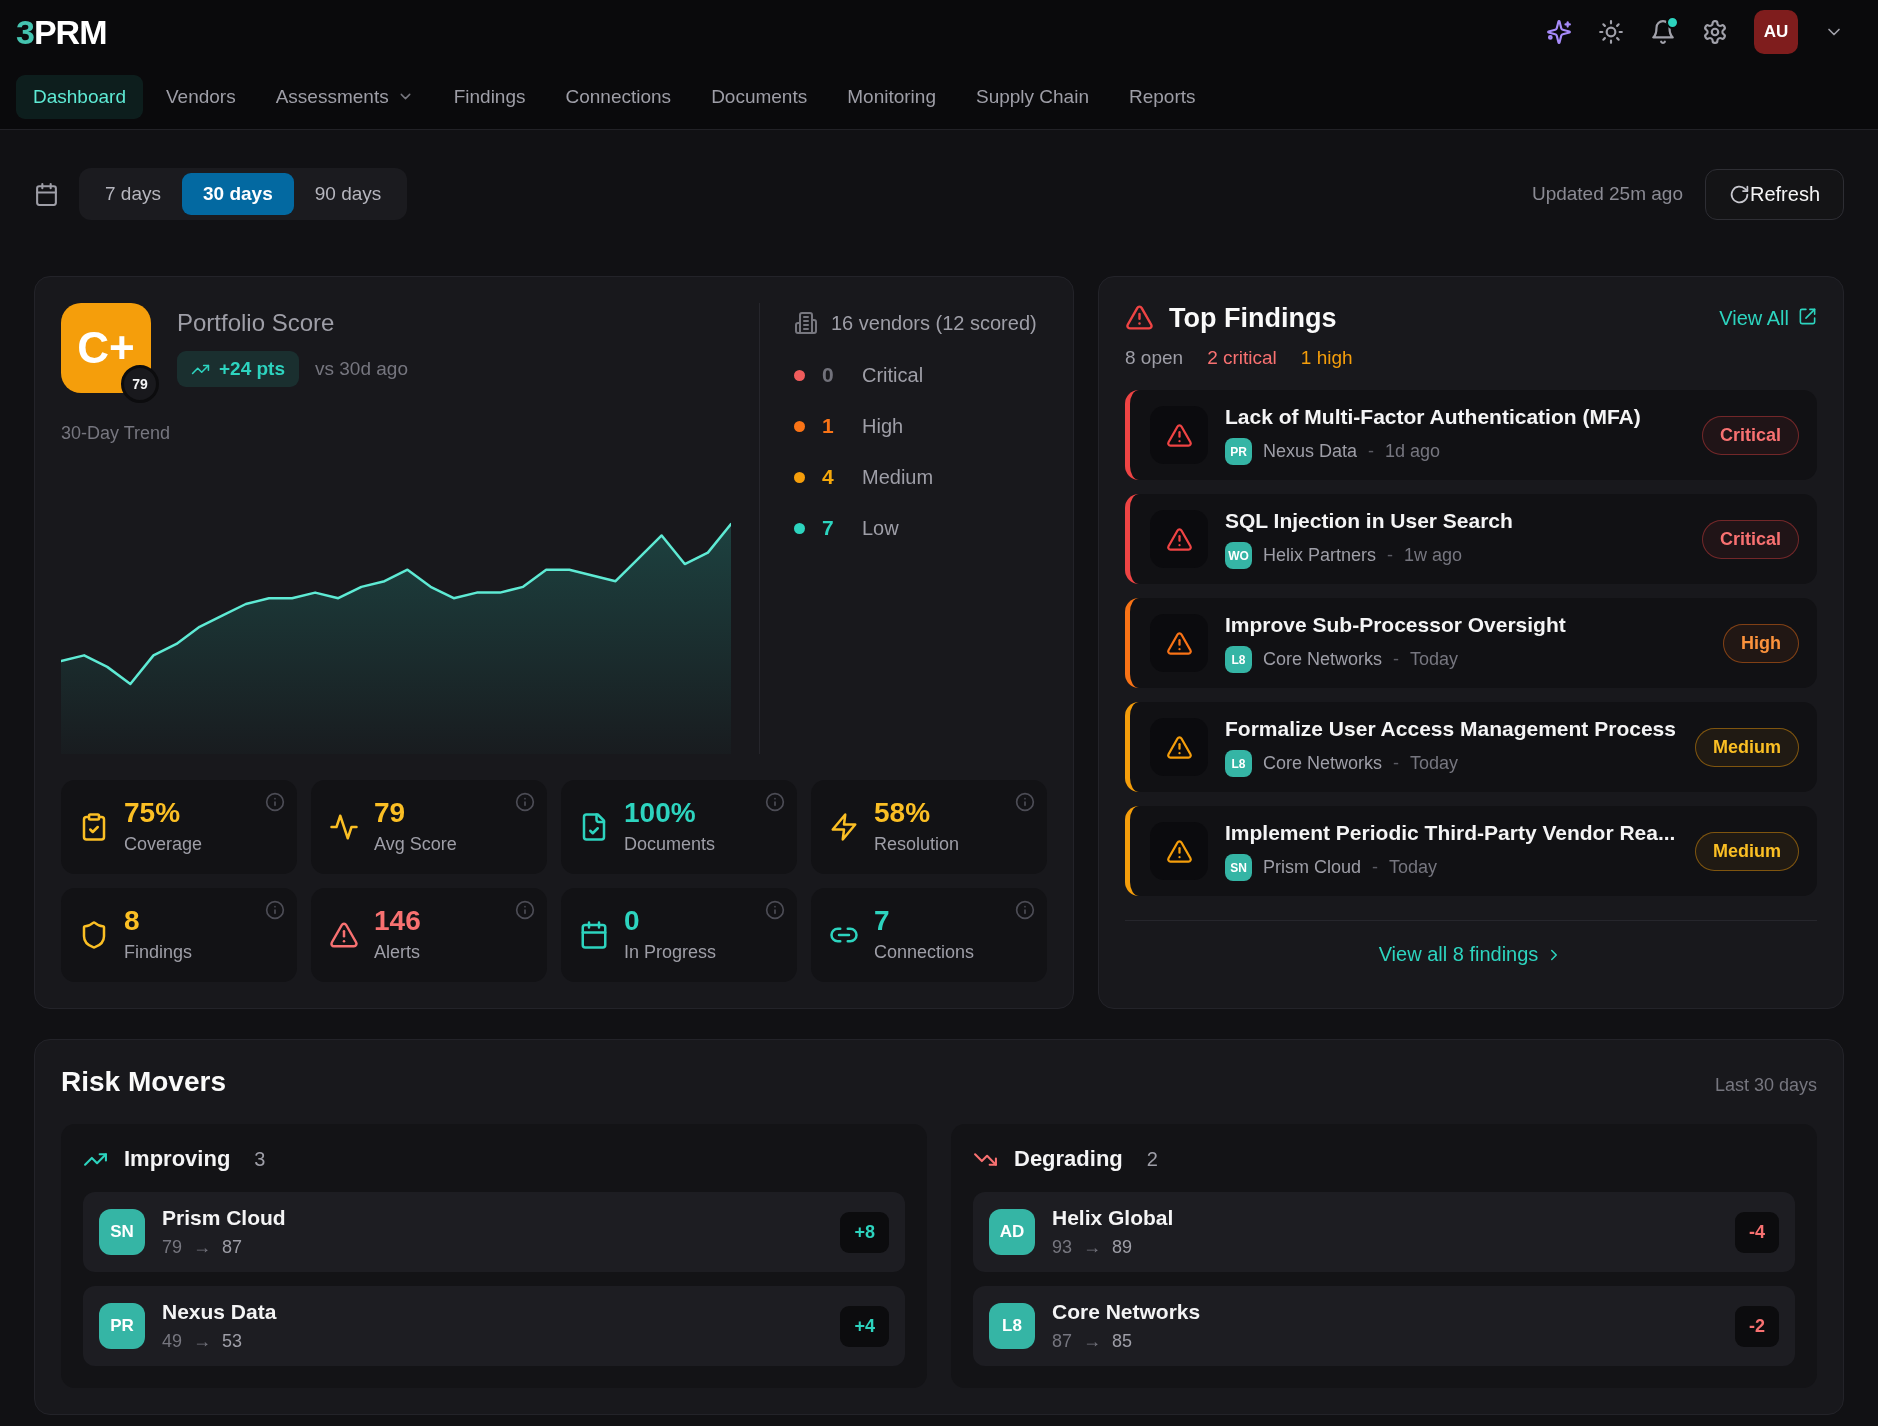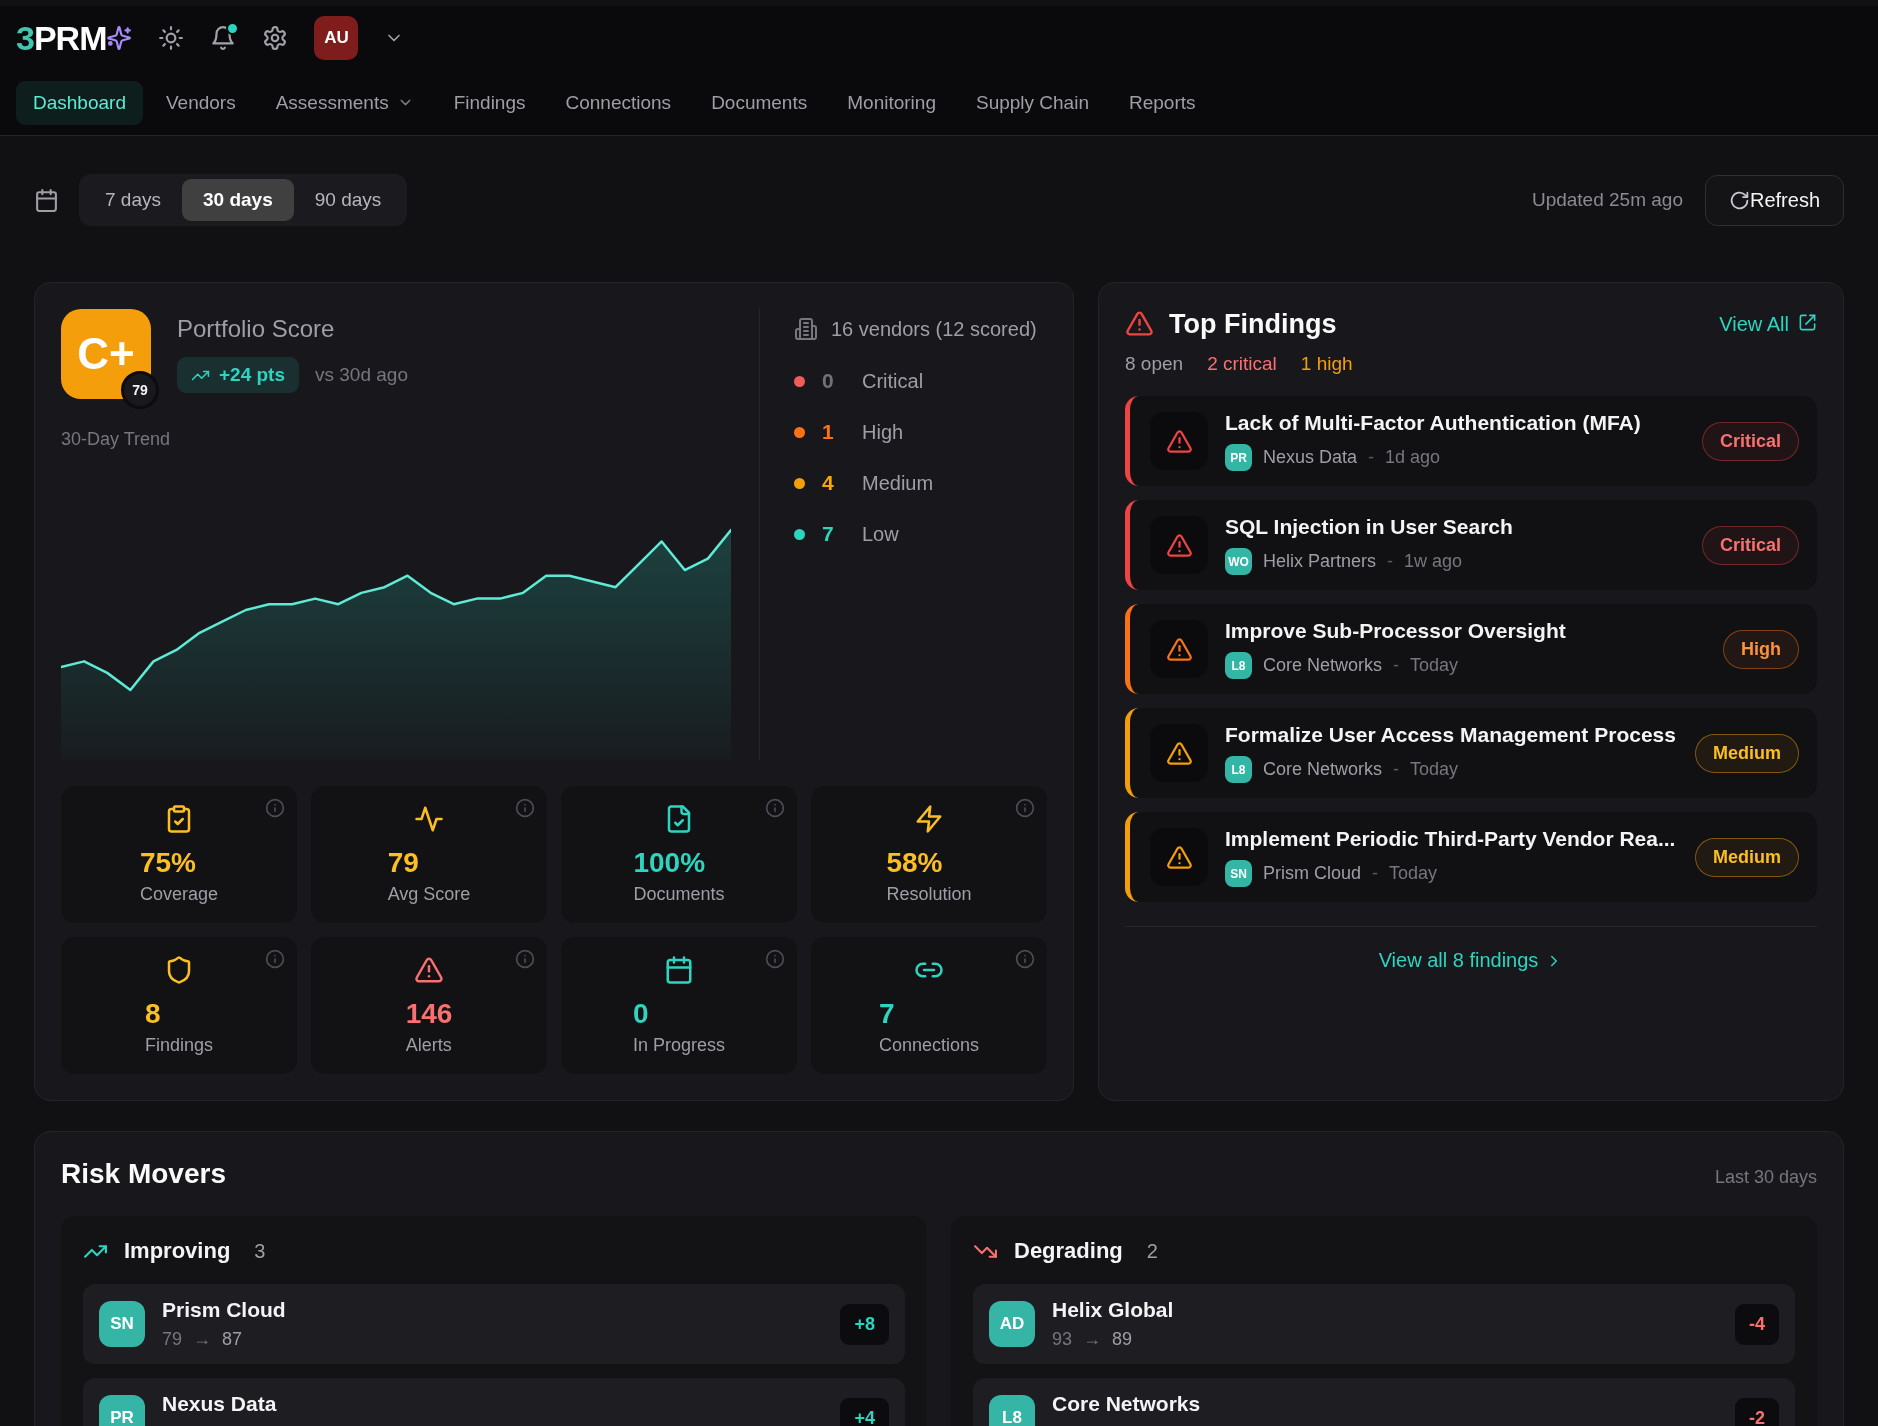--- a/index.html
+++ b/index.html
@@ -7,23 +7,22 @@
   body {
     background: #111114;
     color: #e4e4e7;
     font-family: "Liberation Sans", sans-serif;
   }
   svg { display: block; }
 
   
   .topbar {
     height: 64px; background: #0a0a0c;
-    display: flex; align-items: center; justify-content: flex-start;
+    display: flex; align-items: center; justify-content: space-between;
     padding: 0 34px 0 16px;
-    margin-top: 6px;
   }
   .logo { font-size: 34px; font-weight: bold; letter-spacing: -1px; color: #ffffff; }
   .logo .accent { color: #45c4b0; }
   .topbar-right { display: flex; align-items: center; gap: 26px; }
   .icon-btn { color: #a1a1aa; cursor: pointer; }
   .icon-btn svg { width: 26px; height: 26px; }
   .sparkles-btn { color: #a78bfa; }
   .bell-wrap { position: relative; }
   .notif-dot {
     position: absolute; top: -3px; right: -3px; width: 13px; height: 13px;
@@ -48,21 +47,21 @@
   .nav-item.active { color: #5eead4; background: rgba(45,212,191,0.1); }
   .nav-item svg { width: 17px; height: 17px; color: #77777f; }
 
   
   .toolbar { margin: 38px 34px 0; display: flex; align-items: center; justify-content: space-between; }
   .toolbar-left { display: flex; align-items: center; gap: 20px; }
   .cal-icon { color: #9e9ea7; }
   .cal-icon svg { width: 25px; height: 25px; }
   .segmented { background: #1b1b1f; border-radius: 12px; padding: 5px; display: flex; }
   .segment { padding: 10px 21px; font-size: 19px; color: #b6b6be; border-radius: 9px; cursor: pointer; }
-  .segment.active { background: #404040; color: #ffffff; font-weight: bold; }
+  .segment.active { background: #0369a1; color: #ffffff; font-weight: bold; }
   .toolbar-right { display: flex; align-items: center; gap: 22px; }
   .updated { color: #8a8a93; font-size: 19px; }
   .refresh-btn {
     display: flex; align-items: center; cursor: pointer;
     border: 1px solid #2e2e34; background: #141416; color: #f4f4f5;
     font-size: 20px; padding: 13px 23px; border-radius: 12px;
   }
   .refresh-btn svg { width: 21px; height: 21px; color: #c8c8cf; }
 
   
@@ -96,21 +95,21 @@
   .delta-badge svg { width: 19px; height: 19px; }
   .delta-ctx { color: #76767f; font-size: 19px; }
 
   .trend-label { margin-top: 30px; color: #76767f; font-size: 18px; }
   .chart-box { margin-top: 10px; height: 300px; }
   .chart-box svg { width: 100%; height: 100%; }
 
   .pf-stats { margin-top: 26px; display: grid; grid-template-columns: repeat(4, 1fr); gap: 14px; }
   .stat-tile {
     background: #121215; border-radius: 14px; padding: 18px;
-    display: flex; align-items: center; gap: 15px; position: relative; min-height: 94px; flex-direction: column;
+    display: flex; align-items: center; gap: 15px; position: relative; min-height: 94px;
   }
   .stat-icon svg { width: 30px; height: 30px; }
   .stat-value { font-size: 28px; font-weight: bold; line-height: 1; }
   .stat-label { margin-top: 7px; color: #9e9ea7; font-size: 18px; }
   .info-icon { position: absolute; top: 12px; right: 12px; color: #4c4c55; cursor: pointer; }
   .info-icon svg { width: 20px; height: 20px; }
   .c-amber { color: #fbbf24; }
   .c-teal { color: #2dd4bf; }
   .c-red { color: #f87171; }
 

